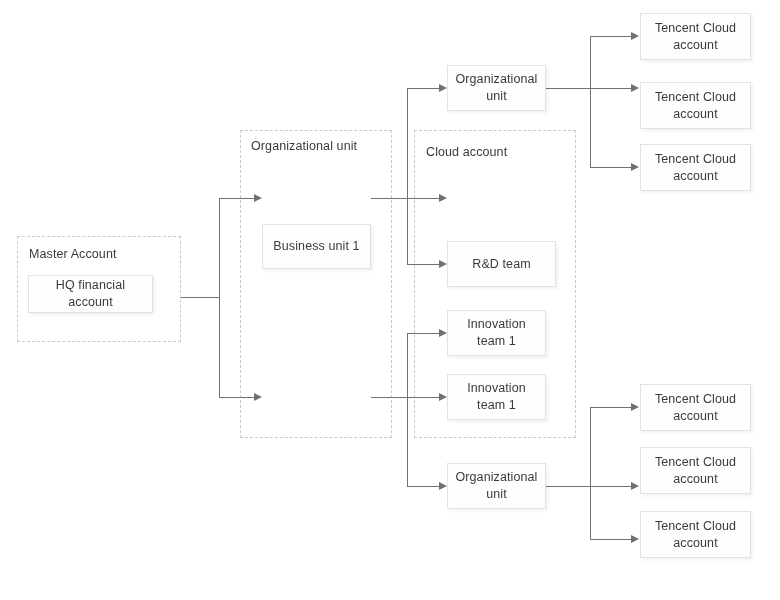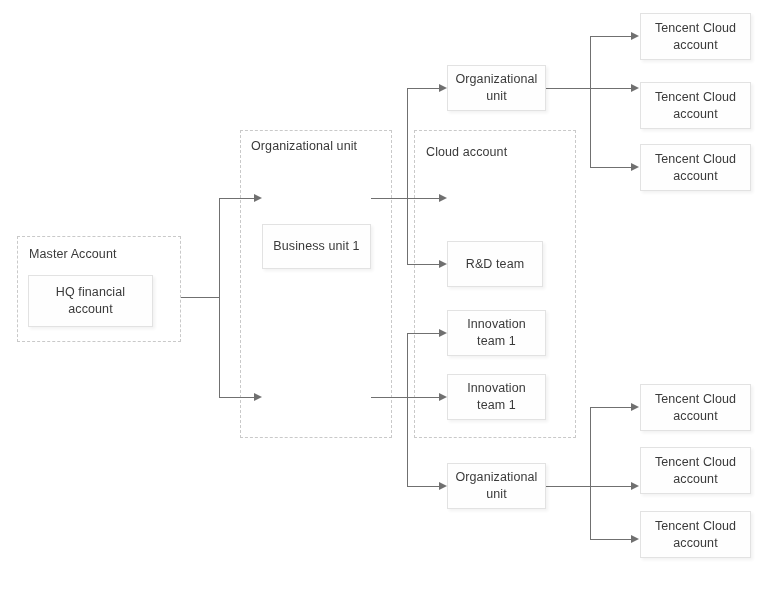--- a/index.html
+++ b/index.html
@@ -116,29 +116,29 @@
 
   <div class="hline" style="left:546px; top:486px; width:45px;"></div>
   <div class="vline" style="left:590px; top:407px; height:132px;"></div>
   <div class="hline" style="left:590px; top:407px; width:42px;"></div>
   <div class="arrow" style="left:631px; top:402.5px;"></div>
   <div class="hline" style="left:590px; top:486px; width:42px;"></div>
   <div class="arrow" style="left:631px; top:481.5px;"></div>
   <div class="hline" style="left:590px; top:539px; width:42px;"></div>
   <div class="arrow" style="left:631px; top:534.5px;"></div>
 
-  <div class="node" style="left:28px; top:275px; width:125px; height:52px;">HQ financial account</div>
+  <div class="node" style="left:28px; top:275px; width:125px; height:38px;">HQ financial account</div>
 
   <div class="node" style="left:262px; top:176px; width:109px; height:45px;margin-top:48px;">Business unit 1</div>
 
 
   <div class="node" style="left:447px; top:65px; width:99px; height:46px;">Organizational unit</div>
 
 
-  <div class="node" style="left:447px; top:241px; width:96px; height:46px;">R&amp;D team</div>
+  <div class="node" style="left:447px; top:241px; width:109px; height:46px;">R&amp;D team</div>
 
   <div class="node" style="left:447px; top:310px; width:99px; height:46px;">Innovation team 1</div>
 
   <div class="node" style="left:447px; top:374px; width:99px; height:46px;">Innovation team 1</div>
 
   <div class="node" style="left:447px; top:463px; width:99px; height:46px;">Organizational unit</div>
 
   <div class="node" style="left:640px; top:13px; width:111px; height:47px;">Tencent Cloud account</div>
 
   <div class="node" style="left:640px; top:82px; width:111px; height:47px;">Tencent Cloud account</div>

